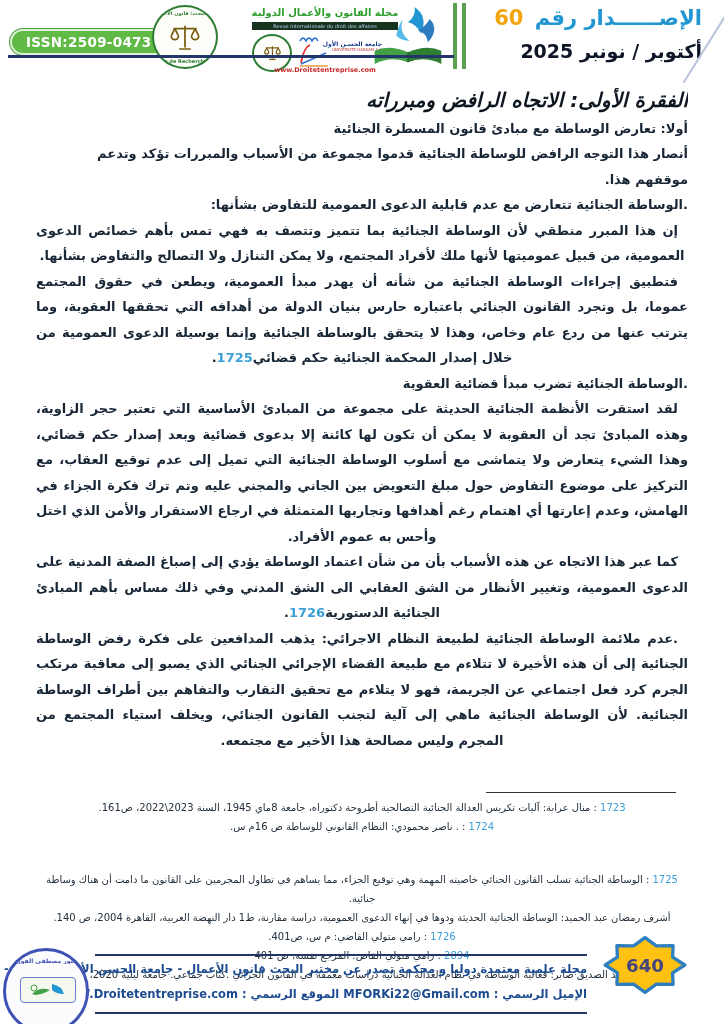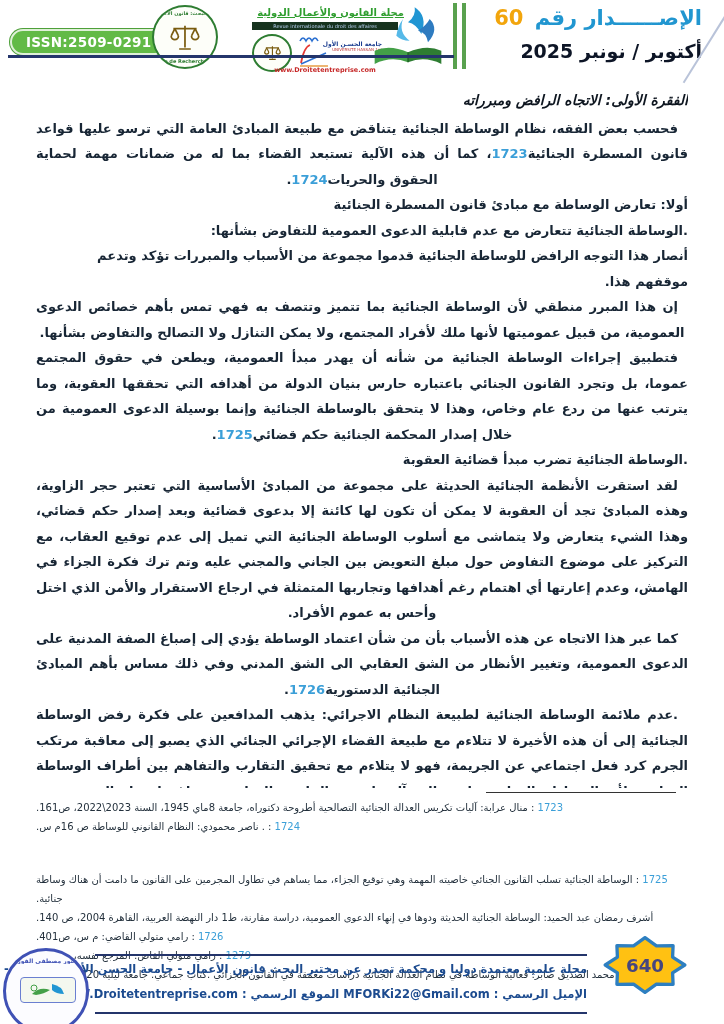--- a/index.html
+++ b/index.html
@@ -35,22 +35,22 @@
     position: absolute; width: 100%; text-align: center;
     color: #2e7d32; font-size: 5px; font-weight: bold; line-height: 6px;
     white-space: nowrap; overflow: hidden;
   }
   .stamp-arc.top { top: 3px; }
   .stamp-arc.bottom { bottom: 3px; }
   .scales-svg { width: 58%; height: 58%; }
 
   .banner-title {
     position: absolute; left: 246px; top: 7px; width: 158px;
-    color: #2f9e2f; font-weight: bold;
-    font-size: 10px; direction: rtl; white-space: nowrap; text-decoration: underline;
+    text-align: center; color: #2f9e2f; font-weight: bold;
+    font-size: 10px; direction: rtl; white-space: nowrap;
   }
   .banner-sub {
     position: absolute; left: 252px; top: 22px; width: 146px;
     background: #17331f; color: #bcd4f5; text-align: center;
     font-size: 5px; line-height: 8px; white-space: nowrap; overflow: hidden;
   }
   .chart-logo { position: absolute; left: 296px; top: 33px; width: 36px; height: 38px; }
   .univ-block {
     position: absolute; left: 332px; top: 40px; width: 50px;
     text-align: center; direction: rtl;
@@ -84,36 +84,36 @@
     background: #b9c3d9; transform: rotate(32deg); transform-origin: center;
   }
 
   
   main {
     position: absolute; top: 88px; left: 36px; right: 36px; height: 700px;
     direction: rtl; color: #182635; overflow: hidden;
     font-size: 13px; line-height: 25.5px; font-weight: bold;
   }
   .section-title {
-    font-style: italic; font-size: 14px; text-align: right;
+    font-style: italic; font-size: 20px; text-align: right;
     color: #0e1620; margin-bottom: 2px;
   }
   .para { margin: 0; }
   .para-justify { text-align: justify; text-align-last: center; text-indent: 10px; }
   .para-right { text-align: right; margin-left: 44px; }
   .fref { color: #3b9fd8; }
 
   
   .footnote-sep {
     position: absolute; top: 792px; right: 48px; width: 190px;
     border-top: 1.5px solid #333;
   }
   .footnotes {
     position: absolute; top: 798px; right: 36px; left: 36px;
-    direction: rtl; text-align: left;
+    direction: rtl; text-align: center;
     font-size: 10px; line-height: 19px; color: #23303c;
   }
   .fn-gap { margin-top: 34px; }
   .fn-num { color: #3b9fd8; }
 
   
   .footer-line { position: absolute; left: 95px; width: 492px; border-top: 2.5px solid #24356b; }
   .footer-line.top { top: 954px; }
   .footer-line.bottom { top: 1012px; }
   .footer-text {
@@ -141,21 +141,21 @@
   }
   .footer-stamp .emblem svg { width: 44px; height: 20px; }
 </style>
 </head>
 <body>
 
 <div class="page">
 
   <header>
     <div class="issn-pill">
-      <span>ISSN:2509-0291</span>
+      <span>ISSN:2509-0473</span>
     </div>
 
     <div class="stamp stamp1">
       <span class="stamp-arc top">مختبر البحث: قانون الأعمال</span>
       <svg class="scales-svg" viewBox="0 0 24 24">
         <g stroke="#7a5c10" stroke-width="1.2" fill="none">
           <line x1="12" y1="4" x2="12" y2="19"></line>
           <line x1="8" y1="20" x2="16" y2="20"></line>
           <line x1="4" y1="6" x2="20" y2="6"></line>
           <line x1="5" y1="6" x2="2.5" y2="11"></line>
@@ -218,41 +218,40 @@
       <span>الإصــــــدار رقم</span>
       <span class="issue-num">60</span>
     </div>
     <div class="date-line">أكتوبر / نونبر 2025</div>
     <div class="diagonal"></div>
   </header>
 
   <main>
     <h2 class="section-title">الفقرة الأولى: الاتجاه الرافض ومبرراته</h2>
     <div>
-        <p class="para para-justify">فحسب بعض الفقه، نظام الوساطة الجنائية يتناقض مع طبيعة المبادئ العامة التي ترسو عليها قواعد قانون المسطرة الجنائية<span class="fref">1723</span>، كما أن هذه الآلية تستبعد القضاء بما له من ضمانات مهمة لحماية الحقوق والحريات<span class="fref">1724</span>.</p>
         <p class="para para-right">أولا: تعارض الوساطة مع مبادئ قانون المسطرة الجنائية</p>
+        <p class="para para-right">أنصار هذا التوجه الرافض للوساطة الجنائية قدموا مجموعة من الأسباب والمبررات تؤكد وتدعم موقفهم هذا.</p>
         <p class="para para-right">.الوساطة الجنائية تتعارض مع عدم قابلية الدعوى العمومية للتفاوض بشأنها:</p>
-        <p class="para para-right">أنصار هذا التوجه الرافض للوساطة الجنائية قدموا مجموعة من الأسباب والمبررات تؤكد وتدعم موقفهم هذا.</p>
         <p class="para para-justify">إن هذا المبرر منطقي لأن الوساطة الجنائية بما تتميز وتتصف به فهي تمس بأهم خصائص الدعوى العمومية، من قبيل عموميتها لأنها ملك لأفراد المجتمع، ولا يمكن التنازل ولا التصالح والتفاوض بشأنها.</p>
         <p class="para para-justify">فتطبيق إجراءات الوساطة الجنائية من شأنه أن يهدر مبدأ العمومية، ويطعن في حقوق المجتمع عموما، بل وتجرد القانون الجنائي باعتباره حارس بنيان الدولة من أهدافه التي تحققها العقوبة، وما يترتب عنها من ردع عام وخاص، وهذا لا يتحقق بالوساطة الجنائية وإنما بوسيلة الدعوى العمومية من خلال إصدار المحكمة الجنائية حكم قضائي<span class="fref">1725</span>.</p>
         <p class="para para-right">.الوساطة الجنائية تضرب مبدأ قضائية العقوبة</p>
         <p class="para para-justify">لقد استقرت الأنظمة الجنائية الحديثة على مجموعة من المبادئ الأساسية التي تعتبر حجر الزاوية، وهذه المبادئ تجد أن العقوبة لا يمكن أن تكون لها كائنة إلا بدعوى قضائية وبعد إصدار حكم قضائي، وهذا الشيء يتعارض ولا يتماشى مع أسلوب الوساطة الجنائية التي تميل إلى عدم توقيع العقاب، مع التركيز على موضوع التفاوض حول مبلغ التعويض بين الجاني والمجني عليه وتم ترك فكرة الجزاء في الهامش، وعدم إعارتها أي اهتمام رغم أهدافها وتجاربها المتمثلة في ارجاع الاستقرار والأمن الذي اختل وأحس به عموم الأفراد.</p>
         <p class="para para-justify">كما عبر هذا الاتجاه عن هذه الأسباب بأن من شأن اعتماد الوساطة يؤدي إلى إصباغ الصفة المدنية على الدعوى العمومية، وتغيير الأنظار من الشق العقابي الى الشق المدني وفي ذلك مساس بأهم المبادئ الجنائية الدستورية<span class="fref">1726</span>.</p>
         <p class="para para-justify">.عدم ملائمة الوساطة الجنائية لطبيعة النظام الاجرائي: يذهب المدافعين على فكرة رفض الوساطة الجنائية إلى أن هذه الأخيرة لا تتلاءم مع طبيعة القضاء الإجرائي الجنائي الذي يصبو إلى معاقبة مرتكب الجرم كرد فعل اجتماعي عن الجريمة، فهو لا يتلاءم مع تحقيق التقارب والتفاهم بين أطراف الوساطة الجنائية. لأن الوساطة الجنائية ماهي إلى آلية لتجنب القانون الجنائي، ويخلف استياء المجتمع من المجرم وليس مصالحة هذا الأخير مع مجتمعه.</p>
       </div>
   </main>
 
   <div class="footnote-sep"></div>
   <div class="footnotes">
       <div class="fn"><span class="fn-num">1723</span> : منال عرابة: آليات تكريس العدالة الجنائية التصالحية أطروحة دكتوراه، جامعة 8ماي 1945، السنة 2023\2022، ص161.</div>
       <div class="fn"><span class="fn-num">1724</span> : . ناصر محمودي: النظام القانوني للوساطة ص 16م س.</div>
       <div class="fn fn-gap"><span class="fn-num">1725</span> : الوساطة الجنائية تسلب القانون الجنائي خاصيته المهمة وهي توقيع الجزاء، مما يساهم في تطاول المجرمين على القانون ما دامت أن هناك وساطة جنائية.</div>
       <div class="fn">أشرف رمضان عبد الحميد: الوساطة الجنائية الحديثة ودوها في إنهاء الدعوى العمومية، دراسة مقارنة، ط1 دار النهضة العربية، القاهرة 2004، ص 140.</div>
       <div class="fn"><span class="fn-num">1726</span> : رامي متولي القاضي: م س، ص401.</div>
-      <div class="fn"><span class="fn-num">1279</span> : رامي متولي القاض: المرجع نفسه، ص 401</div>
+      <div class="fn"><span class="fn-num">2894</span> : رامي متولي القاض: المرجع نفسه، ص 401</div>
       <div class="fn"><span class="fn-num">1728</span> : محمد الصديق صابر: فعالية الوساطة في نظام العدالة الجنائية دراسات معمقة في القانون الجزائي .كتاب جماعي. جامعة ليلية 2020، ص219</div>
     </div>
 
   <footer>
     <div class="footer-line top"></div>
     <div class="footer-text l1">مجلة علمية معتمدة  دوليا و محكمة تصدر عن مختبر البحث قانون الأعمال - جامعة الحسن الأول - سطات - المغرب</div>
     <div class="footer-text l2">
       <span>الإميل الرسمي :</span>
       <span class="ltr">MFORKi22@Gmail.com</span>
       <span>الموقع الرسمي :</span>

